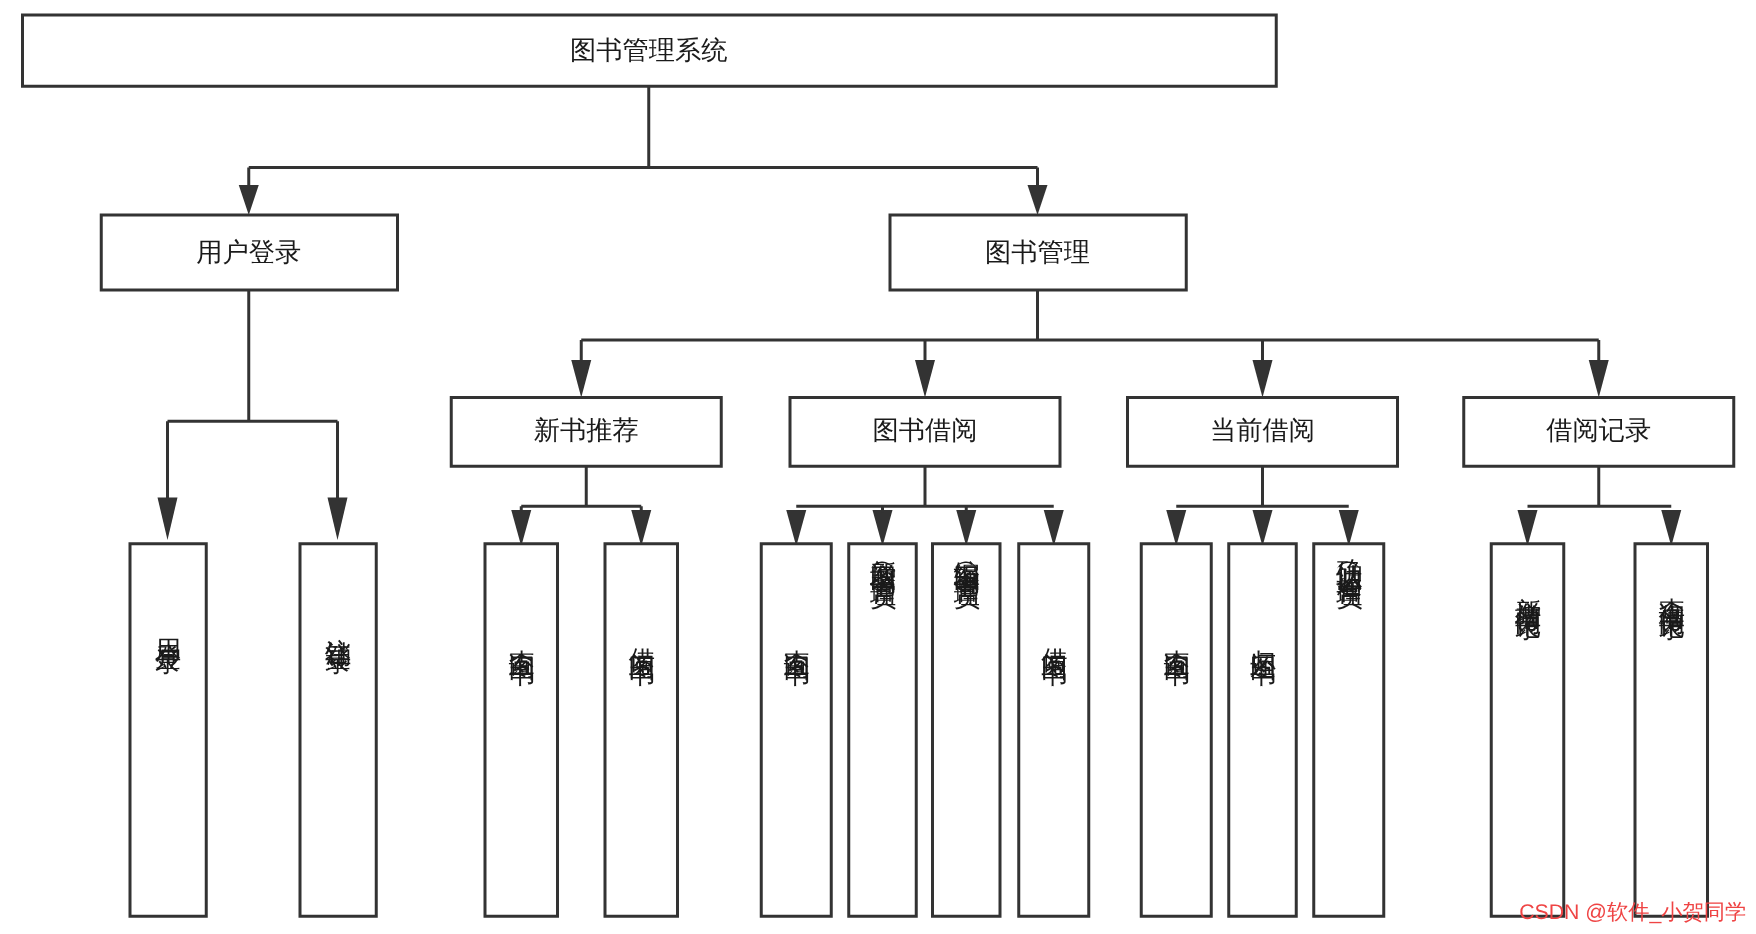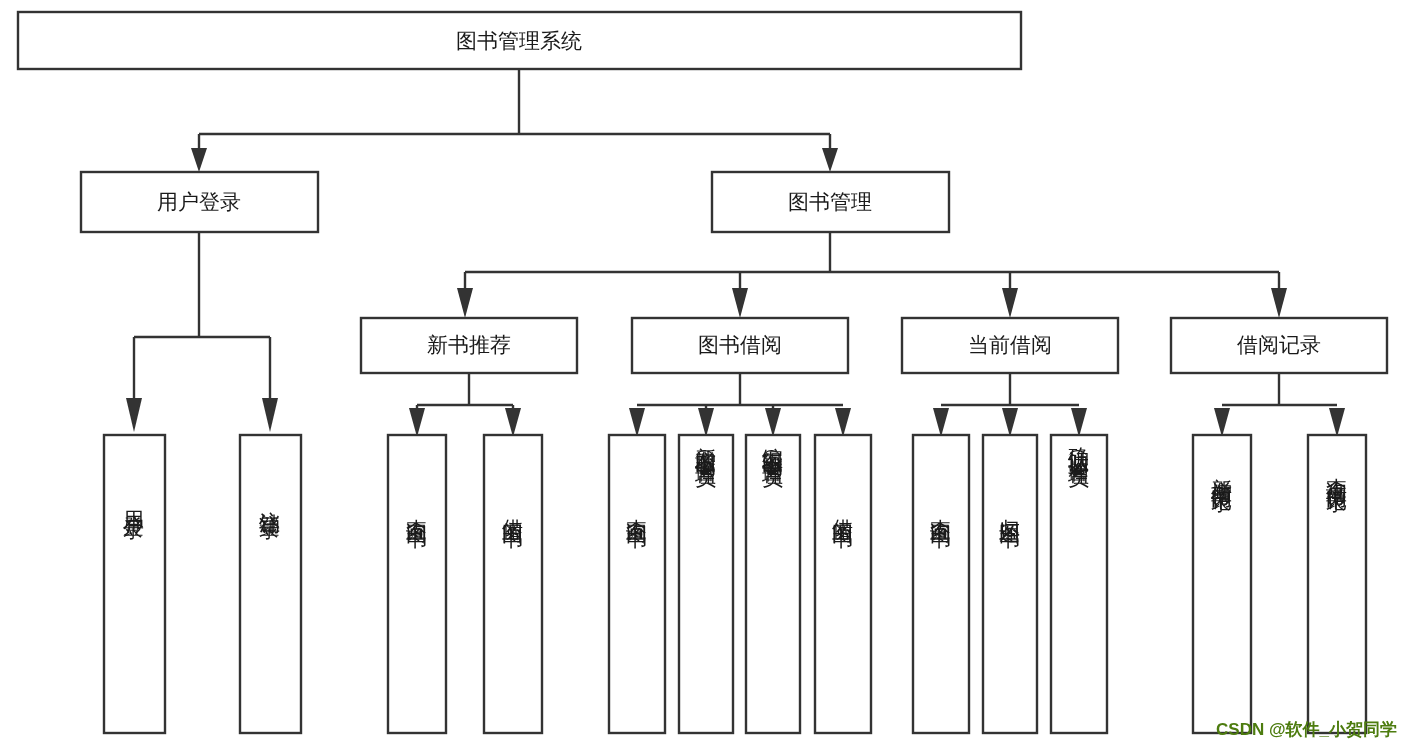--- a/index.html
+++ b/index.html
@@ -56,25 +56,24 @@
     glyph-orientation-vertical: 0;
     text-anchor: middle;
     letter-spacing: 3px;
   }
   .watermark {
     position: absolute;
     right: 8px;
     bottom: 6px;
     font-family: "Liberation Sans", "DejaVu Sans", sans-serif;
     font-size: 17px;
-    color: #4d7c0f;
+    color: #ef4444;
     white-space: nowrap;
     user-select: none;
     pointer-events: none;
-    font-weight: bold;
   }
 </style>
 </head>
 <body>
 
 <div id="diagram-root">
 
   <svg id="diagram-svg" viewBox="0 0 1405 747">
     <defs>
       <marker id="arrow" markerWidth="11" markerHeight="13" refX="0.5" refY="6.5" orient="auto" markerUnits="userSpaceOnUse">

